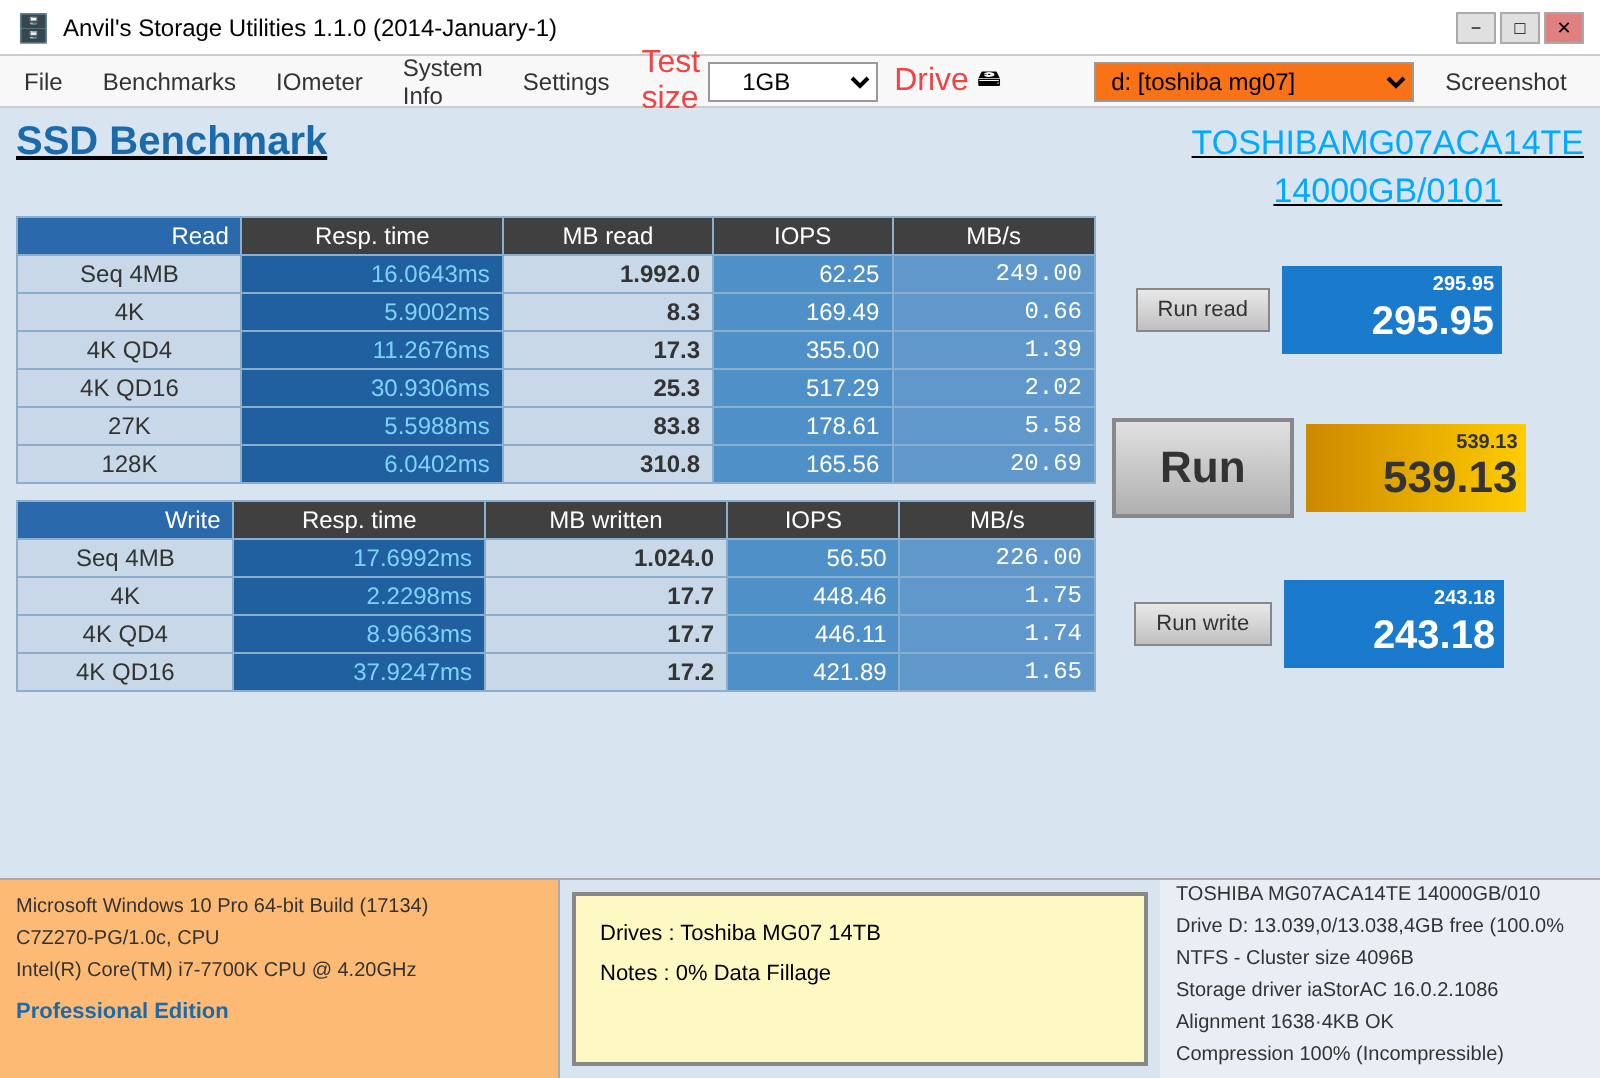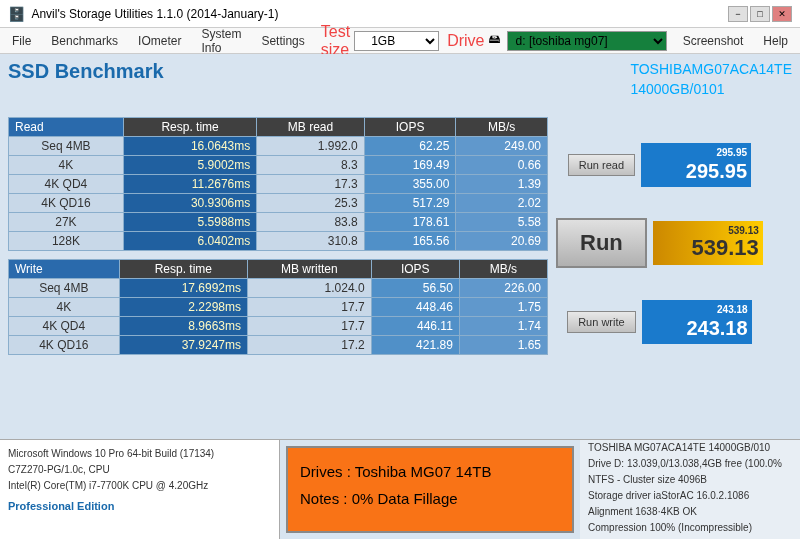--- a/index.html
+++ b/index.html
@@ -68,48 +68,50 @@
     .ctrl-select {
       padding: 1px 12px;
       font-size: 12px;
       border: 1px solid #999;
       background: #fff;
     }
     .ctrl-drive {
       padding: 1px 4px;
       font-size: 12px;
       border: 1px solid #999;
-      background: #15803d;
+      background: #f97316;
       min-width: 160px;
+      margin-left: 40px;
     }
 
     
     #main {
       background: #d8e4f0;
       padding: 6px 8px;
       height: calc(539px - 28px - 26px);
       position: relative;
     }
 
     
     #ssd-header {
       display: flex;
       justify-content: space-between;
       align-items: flex-start;
-      margin-bottom: 18px;
+      margin-bottom: 0;
+      text-decoration: underline;
     }
     #ssd-title {
       color: #1a6aac;
       font-size: 20px;
       font-weight: bold;
     }
     #drive-info {
       color: #00aaff;
-      font-size: 14px;
-      text-align: left;
+      font-size: 17px;
+      text-align: center;
       line-height: 1.4;
     }
 
     
     .bench-table {
       border-collapse: collapse;
       width: 540px;
       margin-bottom: 4px;
     }
     .bench-table th, .bench-table td {
@@ -119,43 +121,45 @@
       font-size: 12px;
     }
     .bench-table th {
       background: #404040;
       color: #fff;
       text-align: center;
       font-weight: normal;
     }
     .bench-table th.row-header {
       background: #2a6aac;
-      text-align: left;
+      text-align: right;
     }
     .bench-table td.row-label {
       background: #c8d8e8;
       text-align: center;
       color: #333;
     }
     .bench-table td.resp-time {
       background: #2060a0;
-      color: #fef9c3;
+      color: #7dd3fc;
       text-align: right;
     }
     .bench-table td.mb-val {
       background: #c8d8e8;
       color: #333;
+      font-weight: bold;
     }
     .bench-table td.iops-val {
       background: #5090c8;
       color: #fff;
     }
     .bench-table td.mbs-val {
       background: #6098cc;
       color: #fff;
+      font-family: Liberation Mono, monospace;
     }
 
     .score-box-container {
       display: flex;
       align-items: center;
       gap: 6px;
     }
 
     .run-btn {
       background: linear-gradient(to bottom, #e0e0e0, #b0b0b0);
@@ -205,30 +209,30 @@
       display: flex;
       background: #d8e4f0;
       border-top: 1px solid #aaa;
     }
     #bottom-left {
       width: 280px;
       padding: 6px 8px;
       font-size: 10px;
       line-height: 1.6;
       color: #333;
-      background: #ffffff;
+      background: #fdba74;
       border-right: 1px solid #aaa;
     }
     #bottom-center {
       flex: 1;
       padding: 10px 12px;
-      font-size: 15px;
+      font-size: 11px;
       line-height: 1.8;
       color: #000;
-      background: #f97316;
+      background: #fef9c3;
       border-right: 1px solid #aaa;
       border: 2px solid #888;
       margin: 6px;
     }
     #bottom-right {
       width: 220px;
       padding: 0 8px;
       font-size: 10px;
       line-height: 1.6;
       color: #333;

